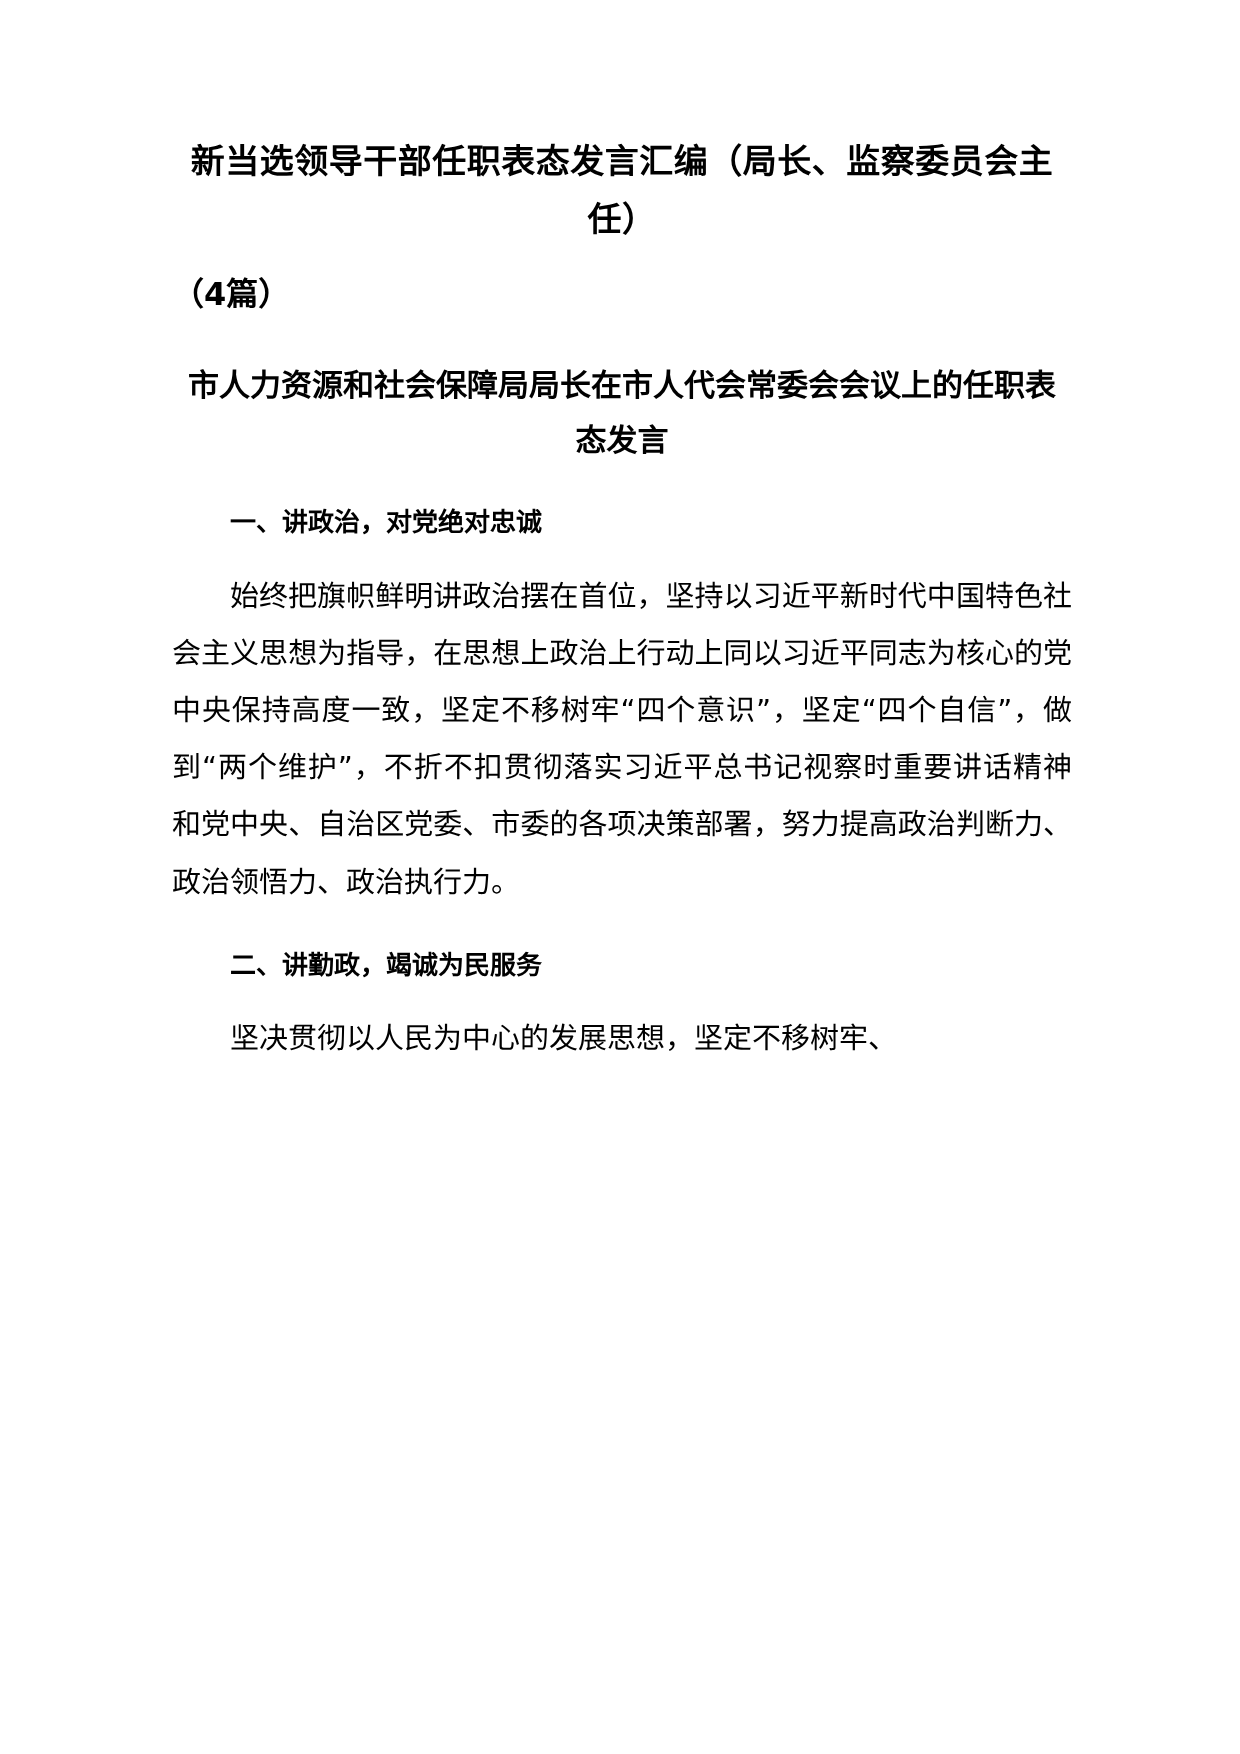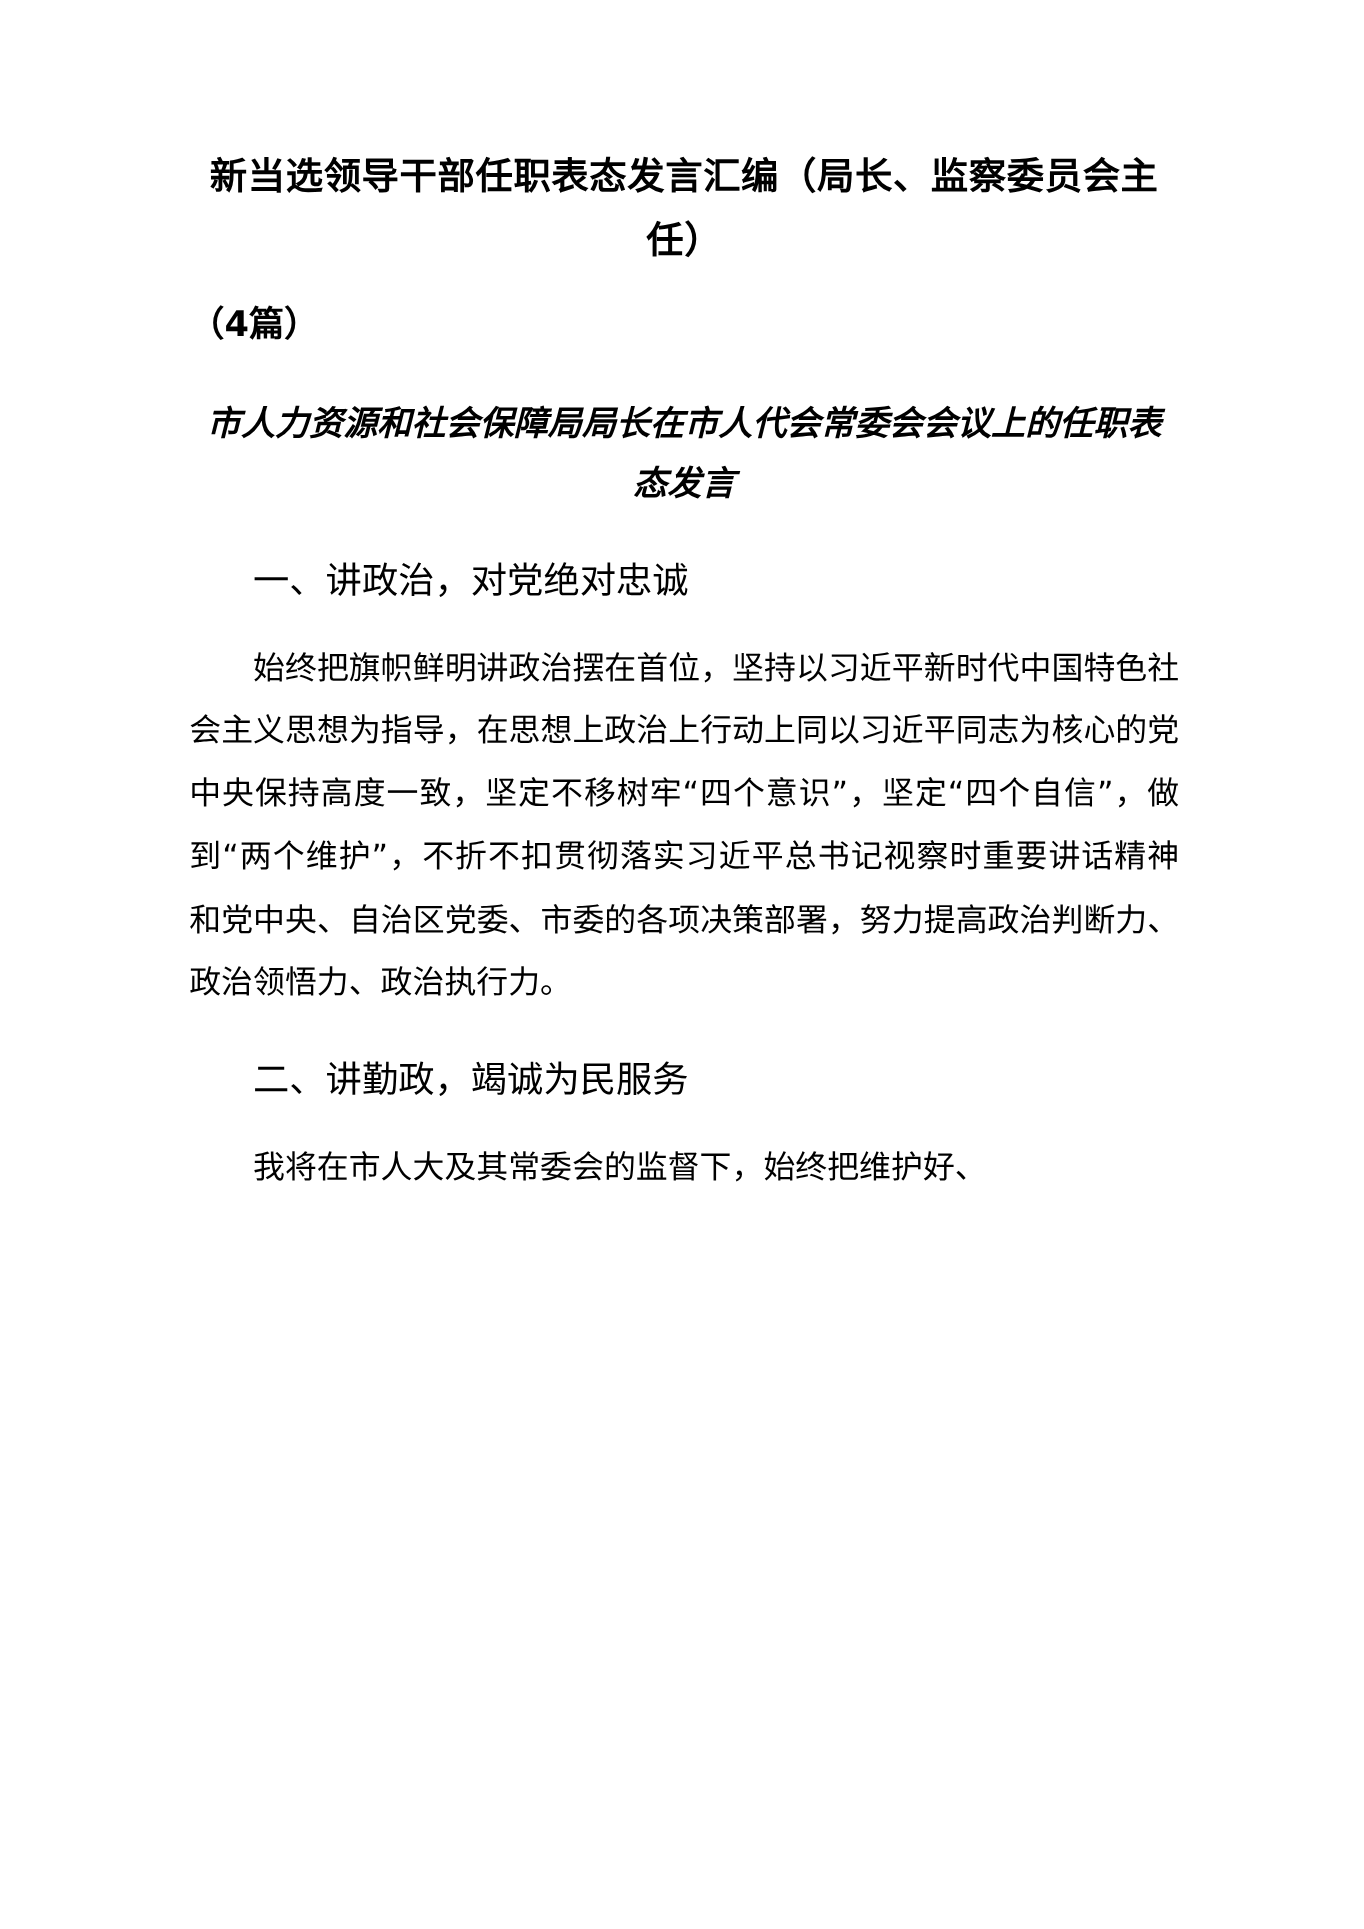--- a/index.html
+++ b/index.html
@@ -45,27 +45,26 @@
   }
 
   
   .article-title {
     font-size: 31px;
     font-weight: bold;
     line-height: 1.78;
     text-align: center;
     margin: 36px 0 0 0;
     padding: 0 8px;
-    font-style: italic;
   }
 
   
   .section-heading {
-    font-size: 33px;
-    font-weight: normal;
+    font-size: 26px;
+    font-weight: bold;
     line-height: 1.6;
     margin: 34px 0 0 0;
     text-indent: 58px;
   }
 
   
   .body-par {
     font-size: 29px;
     line-height: 1.97;
     text-align: justify;
@@ -91,16 +90,16 @@
 
     <div class="doc-subtitle">（4篇）</div>
 
     <h2 class="article-title">市人力资源和社会保障局局长在市人代会常委会会议上的任职表态发言</h2>
 
 
     <h3 class="section-heading">一、讲政治，对党绝对忠诚</h3>
     <p class="body-par tight">始终把旗帜鲜明讲政治摆在首位，坚持以习近平新时代中国特色社会主义思想为指导，在思想上政治上行动上同以习近平同志为核心的党中央保持高度一致，坚定不移树牢“四个意识”，坚定“四个自信”，做到“两个维护”，不折不扣贯彻落实习近平总书记视察时重要讲话精神和党中央、自治区党委、市委的各项决策部署，努力提高政治判断力、政治领悟力、政治执行力。</p>
 
     <h3 class="section-heading">二、讲勤政，竭诚为民服务</h3>
-    <p class="body-par tight">我将在市人大及其常委会的监督下，始终把维护好、</p>
+    <p class="body-par tight">坚决贯彻以人民为中心的发展思想，坚定不移树牢、</p>
 
   </div>
 </div>
 
 </body></html>

